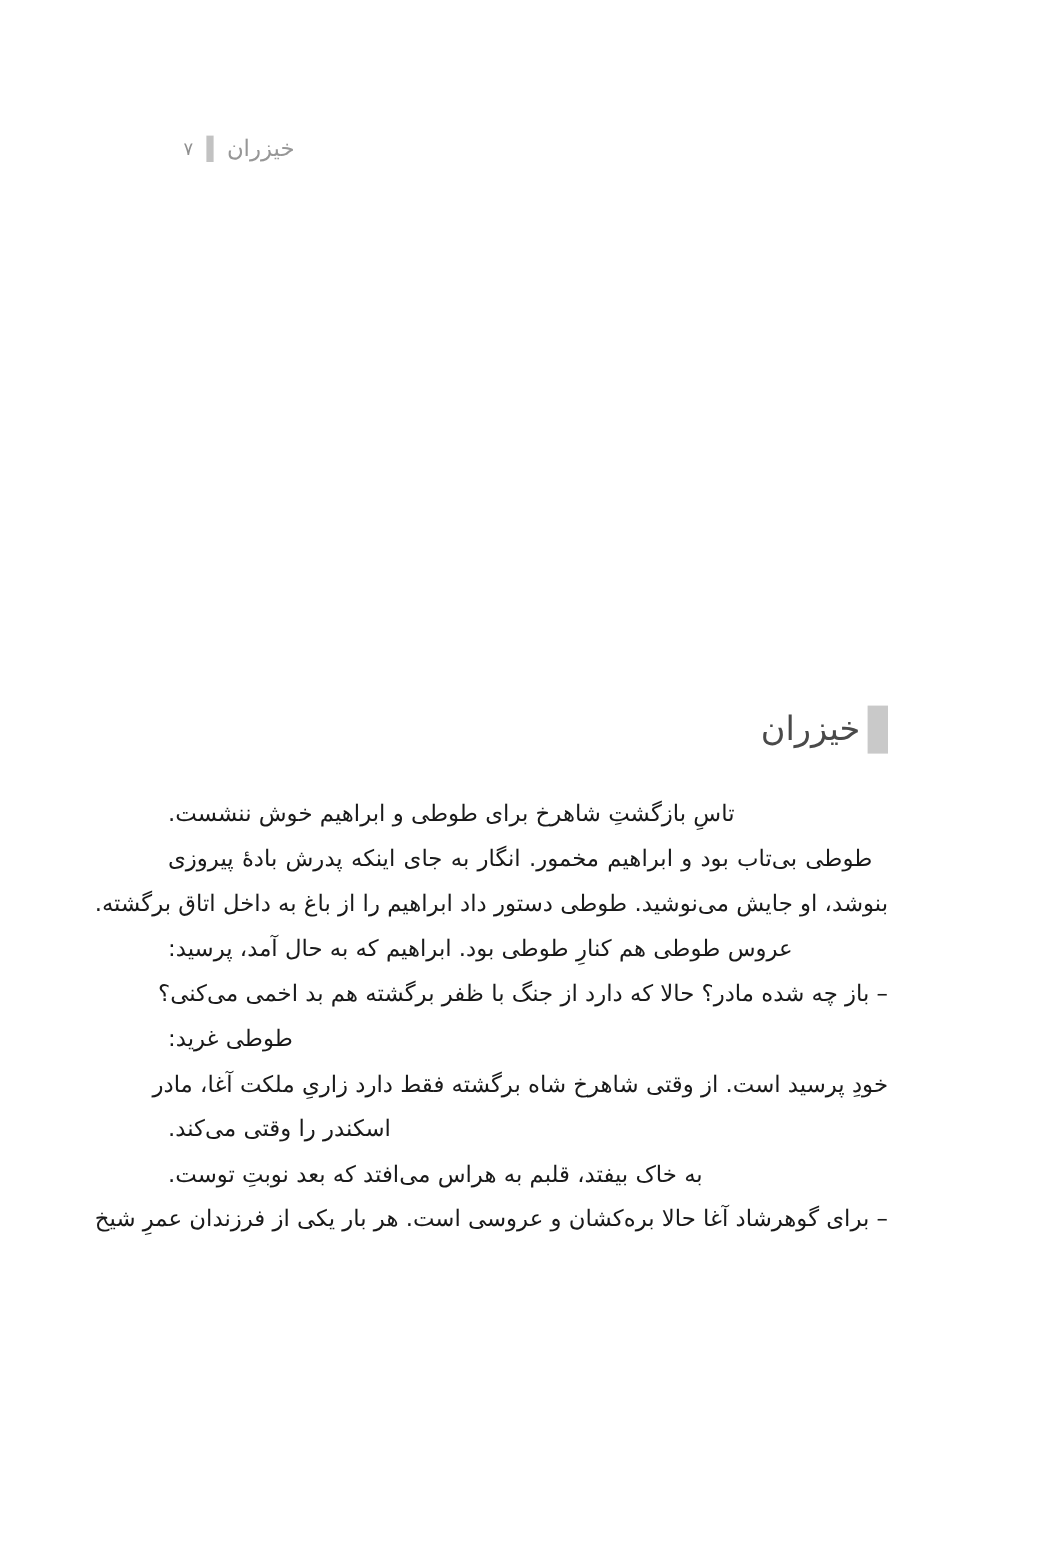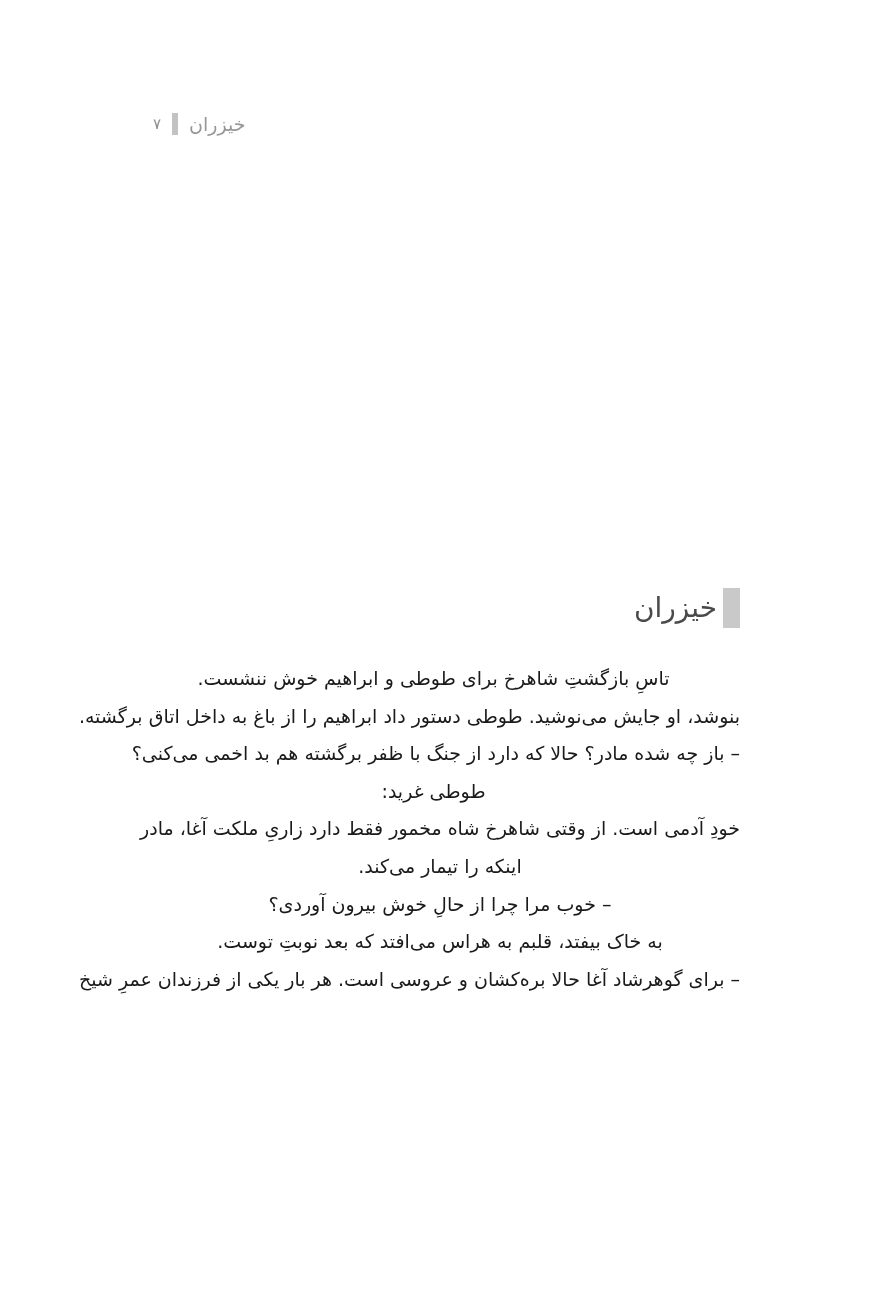--- a/index.html
+++ b/index.html
@@ -65,21 +65,21 @@
   .body-text {
     position: absolute;
     right: 146px;
     left: 140px;
     top: 660px;
     direction: rtl;
     font-size: 19px;
     line-height: 37.6px;
   }
   .line {
-    text-align: center;
+    text-align: left;
     white-space: nowrap;
   }
   .line.indent {
     padding-right: 13px;
   }
   .line.justify {
     text-align: justify;
     text-align-last: justify;
   }
 </style>
@@ -94,23 +94,24 @@
     <span class="rh-num" style="color: rgb(143, 143, 143);">۷</span>
   </header>
 
   <div class="chapter-head">
     <span class="chapter-marker" style="background-color: rgb(201, 201, 201);"></span>
     <h1 class="chapter-title" style="color: rgb(74, 74, 74);">خیزران</h1>
   </div>
 
   <main class="body-text" id="body-text" style="color: rgb(26, 26, 26);">
       <div class="line indent">تاسِ بازگشتِ شاهرخ برای طوطی و ابراهیم خوش ننشست.</div>
+      <div class="line indent justify">طوطی بی‌تاب بود و ابراهیم مخمور. انگار به جای اینکه پدرش بادهٔ پیروزی</div>
       <div class="line justify">بنوشد، او جایش می‌نوشید. طوطی دستور داد ابراهیم را از باغ به داخل اتاق برگشته.</div>
+      <div class="line">عروس طوطی هم کنارِ طوطی بود. ابراهیم که به حال آمد، پرسید:</div>
       <div class="line">– باز چه شده مادر؟ حالا که دارد از جنگ با ظفر برگشته هم بد اخمی می‌کنی؟</div>
       <div class="line indent">طوطی غرید:</div>
-      <div class="line justify">خودِ آدمی است. از وقتی شاهرخ شاه مخمور فقط دارد زاریِ ملکت آغا، مادر</div>
-      <div class="line">اینکه را تیمار می‌کند.</div>
-      <div class="line">– خوب مرا چرا از حالِ خوش بیرون آوردی؟</div>
+      <div class="line justify">خودِ پرسید است. از وقتی شاهرخ شاه برگشته فقط دارد زاریِ ملکت آغا، مادر</div>
+      <div class="line">اسکندر را وقتی می‌کند.</div>
       <div class="line">به خاک بیفتد، قلبم به هراس می‌افتد که بعد نوبتِ توست.</div>
       <div class="line justify">– برای گوهرشاد آغا حالا بره‌کشان و عروسی است. هر بار یکی از فرزندان عمرِ شیخ</div>
     </main>
 
 </div>
 
 </body></html>

